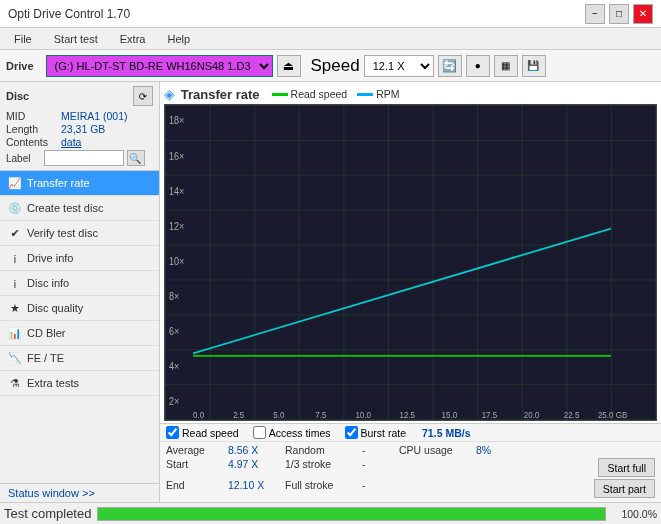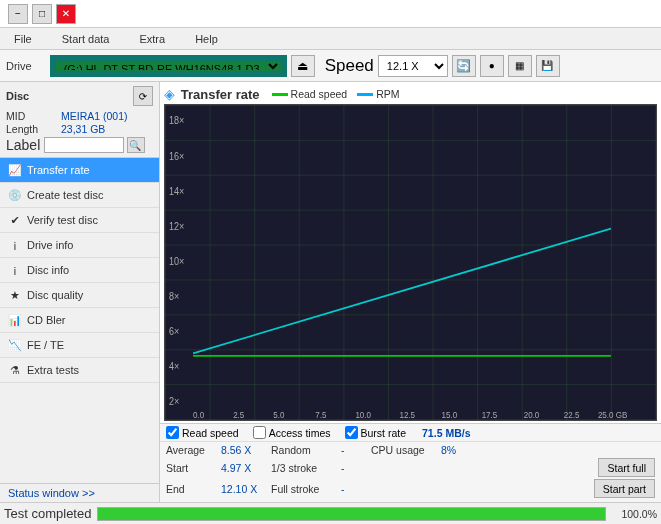--- a/index.html
+++ b/index.html
@@ -39,21 +39,21 @@
       display: flex;
       align-items: center;
       justify-content: center;
       font-size: 10px;
     }
     .title-btn.close-btn { background: #e81123; color: #fff; }
 
     
     #menu-bar {
       display: flex;
-      gap: 14px;
+      gap: 6px;
       padding: 2px 6px;
       background: #f0f0f0;
       border-bottom: 1px solid #ccc;
       height: 22px;
       align-items: center;
     }
     .menu-item {
       padding: 2px 8px;
       cursor: pointer;
       font-size: 11px;
@@ -66,27 +66,28 @@
       align-items: center;
       padding: 3px 6px;
       background: #f5f5f5;
       border-bottom: 1px solid #ccc;
       height: 32px;
       gap: 4px;
     }
     #toolbar-drive-label {
       font-size: 11px;
       color: #333;
-      margin-right: 14px;
+      margin-right: 8px;
+      font-weight: bold;
     }
     #drive-select {
       font-size: 11px;
       padding: 1px 4px;
-      border: 6px solid #0f766e;
-      background: #15803d;
+      border: 1px solid #0f766e;
+      background: #d946ef;
       height: 22px;
       min-width: 200px;
     }
     .toolbar-btn {
       width: 24px;
       height: 22px;
       background: #e8e8e8;
       border: 1px solid #aaa;
       cursor: pointer;
       display: flex;
@@ -146,21 +147,21 @@
     }
     .disc-key { color: #333; min-width: 55px; }
     .disc-val { color: #0047AB; }
     .disc-val.link { color: #0047AB; text-decoration: underline; cursor: pointer; }
     #label-row {
       display: flex;
       align-items: center;
       gap: 3px;
       margin-top: 2px;
     }
-    #label-key { font-size: 14px; color: #333; min-width: 35px; }
+    #label-key { font-size: 10px; color: #333; min-width: 35px; }
     #label-input {
       border: 1px solid #aaa;
       height: 16px;
       width: 80px;
       font-size: 10px;
     }
     #label-btn {
       width: 18px; height: 16px;
       background: #e0e0e0;
       border: 1px solid #aaa;
@@ -280,24 +281,23 @@
     }
     .stat-check { display: flex; align-items: center; gap: 3px; }
 
     #stats-table {
       padding: 2px 6px 2px 6px;
       background: #f5f5f5;
       border-top: 1px solid #ddd;
     }
     .stat-row {
       display: flex;
-      align-items: center;
       font-size: 10.5px;
       margin-bottom: 2px;
-      gap: 0;
+      gap: 7px;
     }
     .stat-label { color: #333; min-width: 55px; }
     .stat-value { color: #0047AB; min-width: 50px; }
     .stat-label2 { color: #333; min-width: 70px; }
     .stat-value2 { color: #0047AB; min-width: 30px; }
     .stat-label3 { color: #333; min-width: 70px; }
     .stat-value3 { color: #0047AB; flex: 1; }
     .stat-btn {
       background: #e0e0e0;
       border: 1px solid #aaa;
@@ -318,30 +318,31 @@
       background: #f0f0f0;
       display: flex;
       align-items: center;
       gap: 4px;
     }
   </style>
 </head>
 <body>
 
 <div id="title-bar">
+  <span id="title-text">Opti Drive Control 1.70</span>
   <div id="title-controls">
     <button class="title-btn">−</button>
     <button class="title-btn">□</button>
     <button class="title-btn close-btn">✕</button>
   </div>
 </div>
 
 <div id="menu-bar">
   <span class="menu-item">File</span>
-  <span class="menu-item">Start data</span>
+  <span class="menu-item">Start test</span>
   <span class="menu-item">Extra</span>
   <span class="menu-item">Help</span>
 </div>
 
 <div id="toolbar">
   <span id="toolbar-drive-label">Drive</span>
   <select id="drive-select">
     <option>(G:)  HL-DT-ST BD-RE  WH16NS48 1.D3</option>
   </select>
   <button class="toolbar-btn">⏏</button>
@@ -365,20 +366,24 @@
         <button class="disc-icon-btn">⟳</button>
       </div>
       <div class="disc-row">
         <span class="disc-key">MID</span>
         <span class="disc-val">MEIRA1 (001)</span>
       </div>
       <div class="disc-row">
         <span class="disc-key">Length</span>
         <span class="disc-val">23,31 GB</span>
       </div>
+      <div class="disc-row">
+        <span class="disc-key">Contents</span>
+        <span class="disc-val link">data</span>
+      </div>
       <div id="label-row">
         <span id="label-key">Label</span>
         <input id="label-input" type="text" style="">
         <button id="label-btn">🔍</button>
       </div>
     </div>
 
     <div id="nav-items">
       <div class="nav-item active">
         <span class="nav-icon">📈</span>

